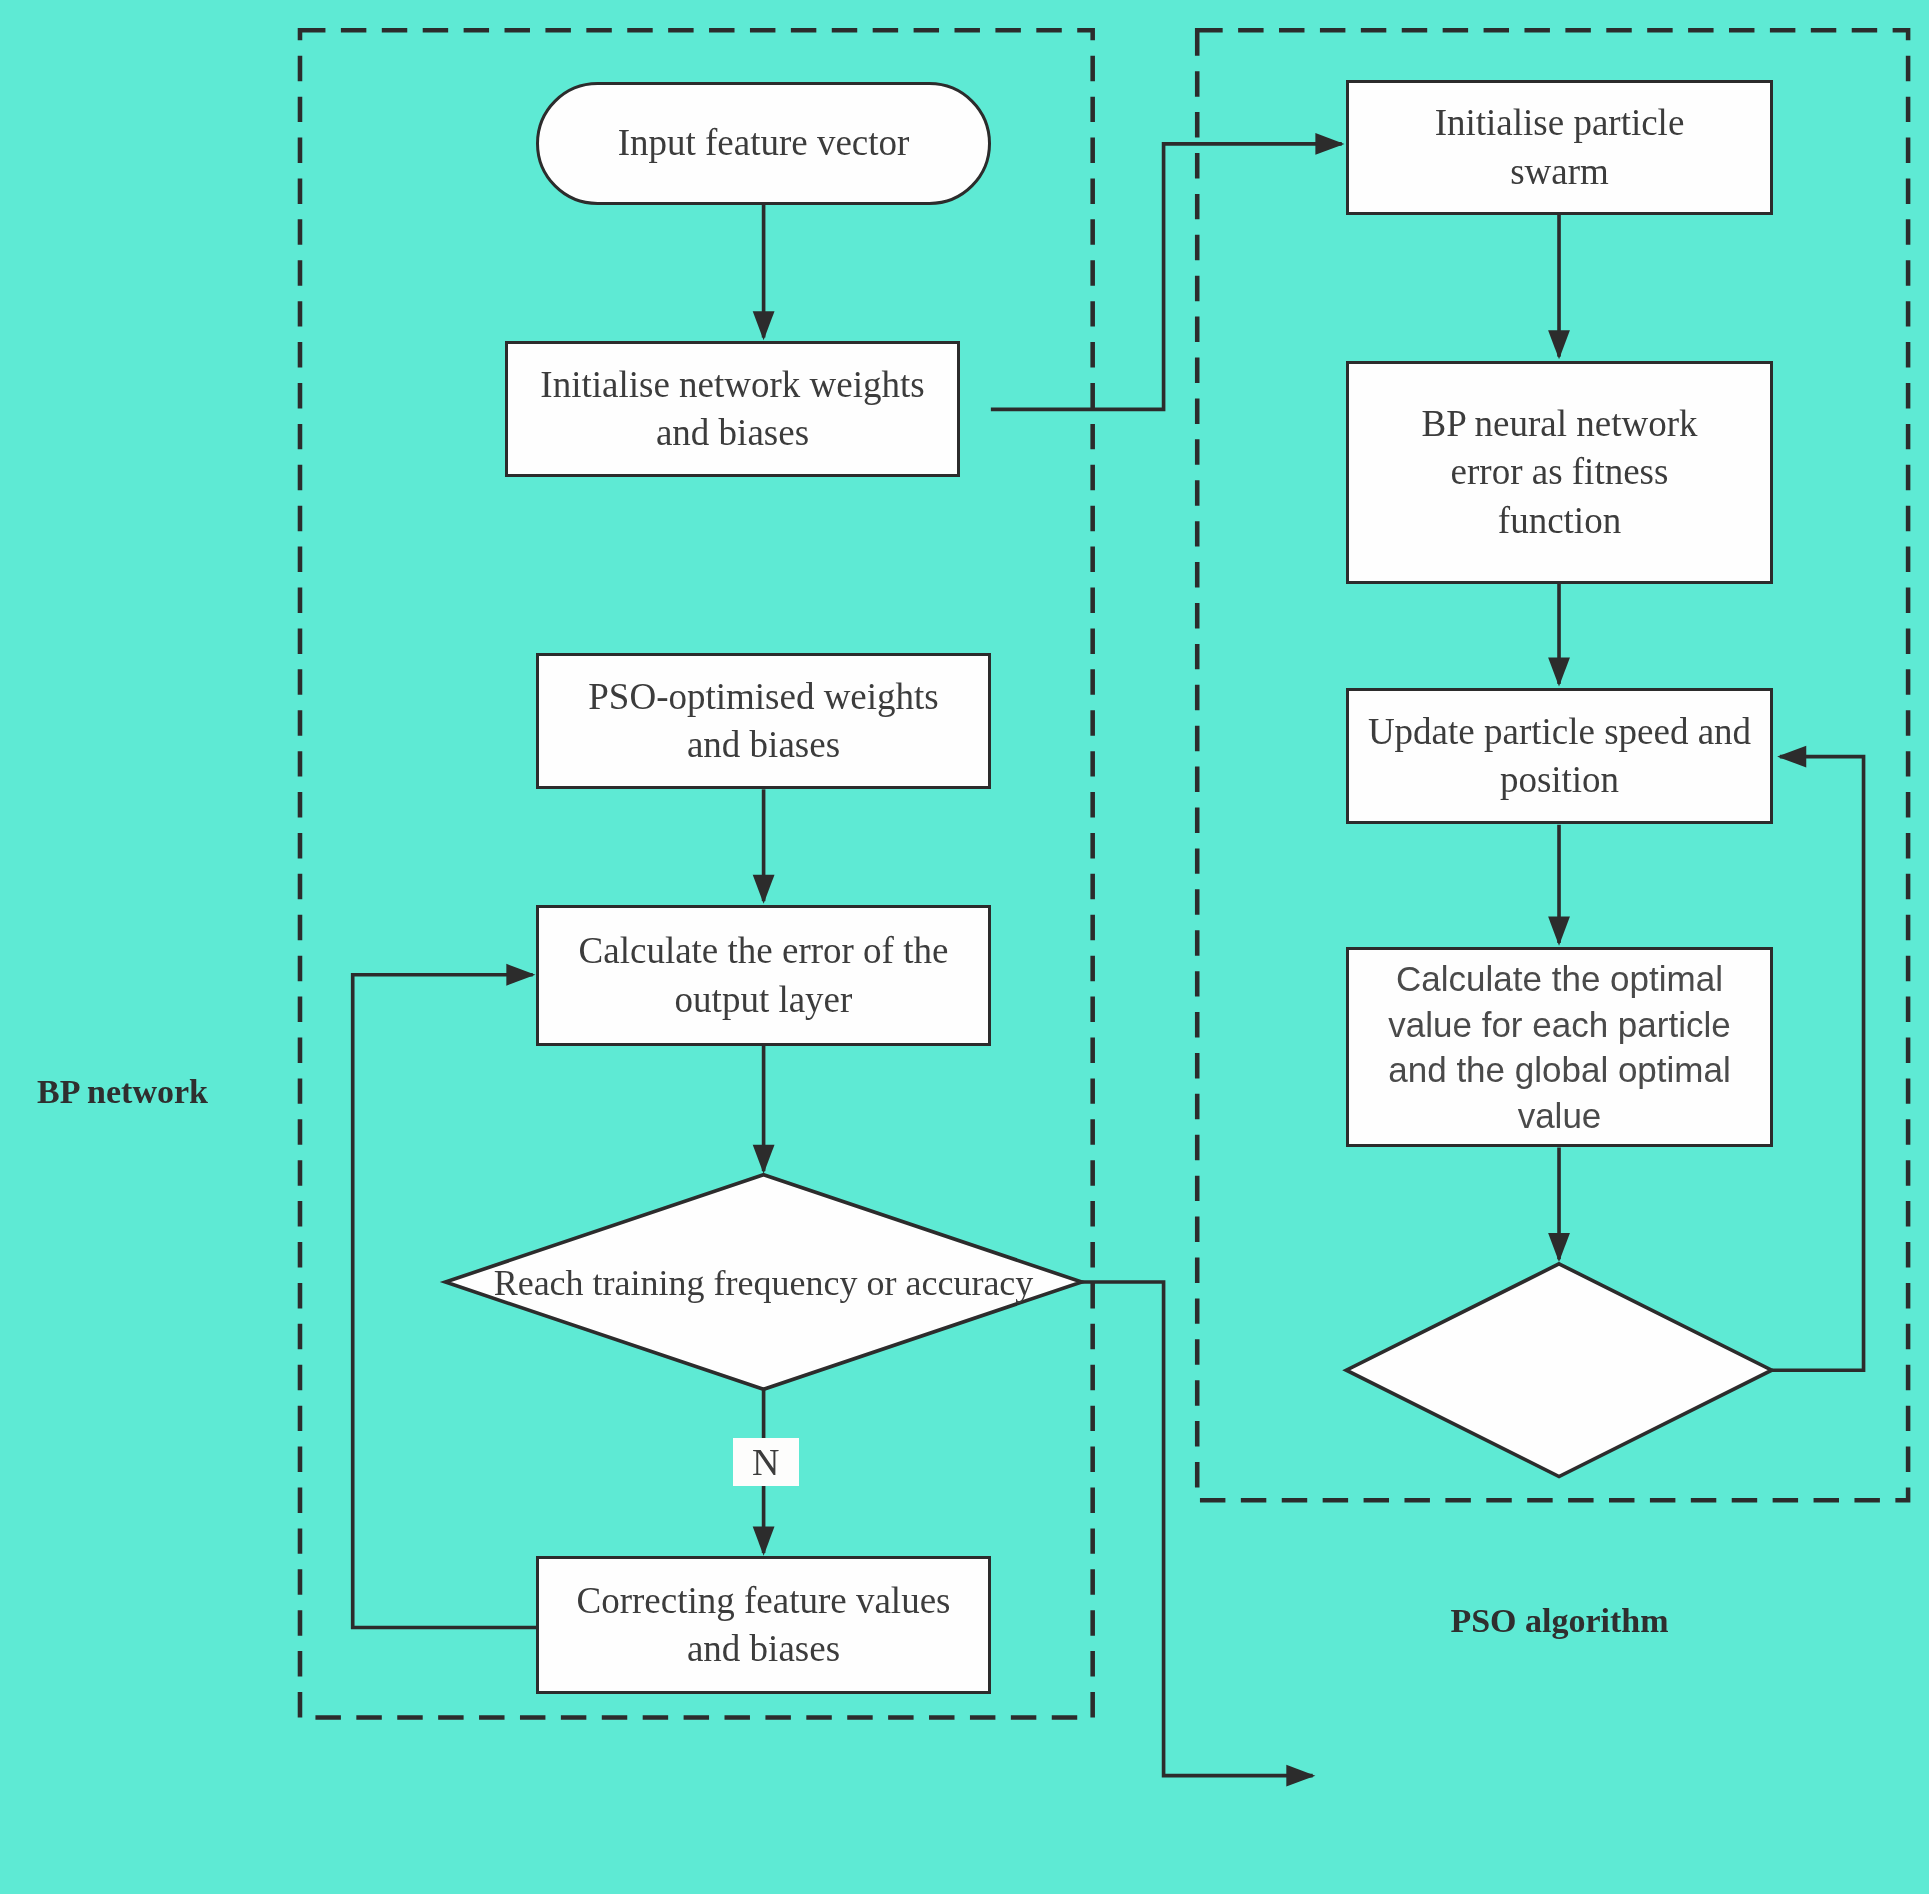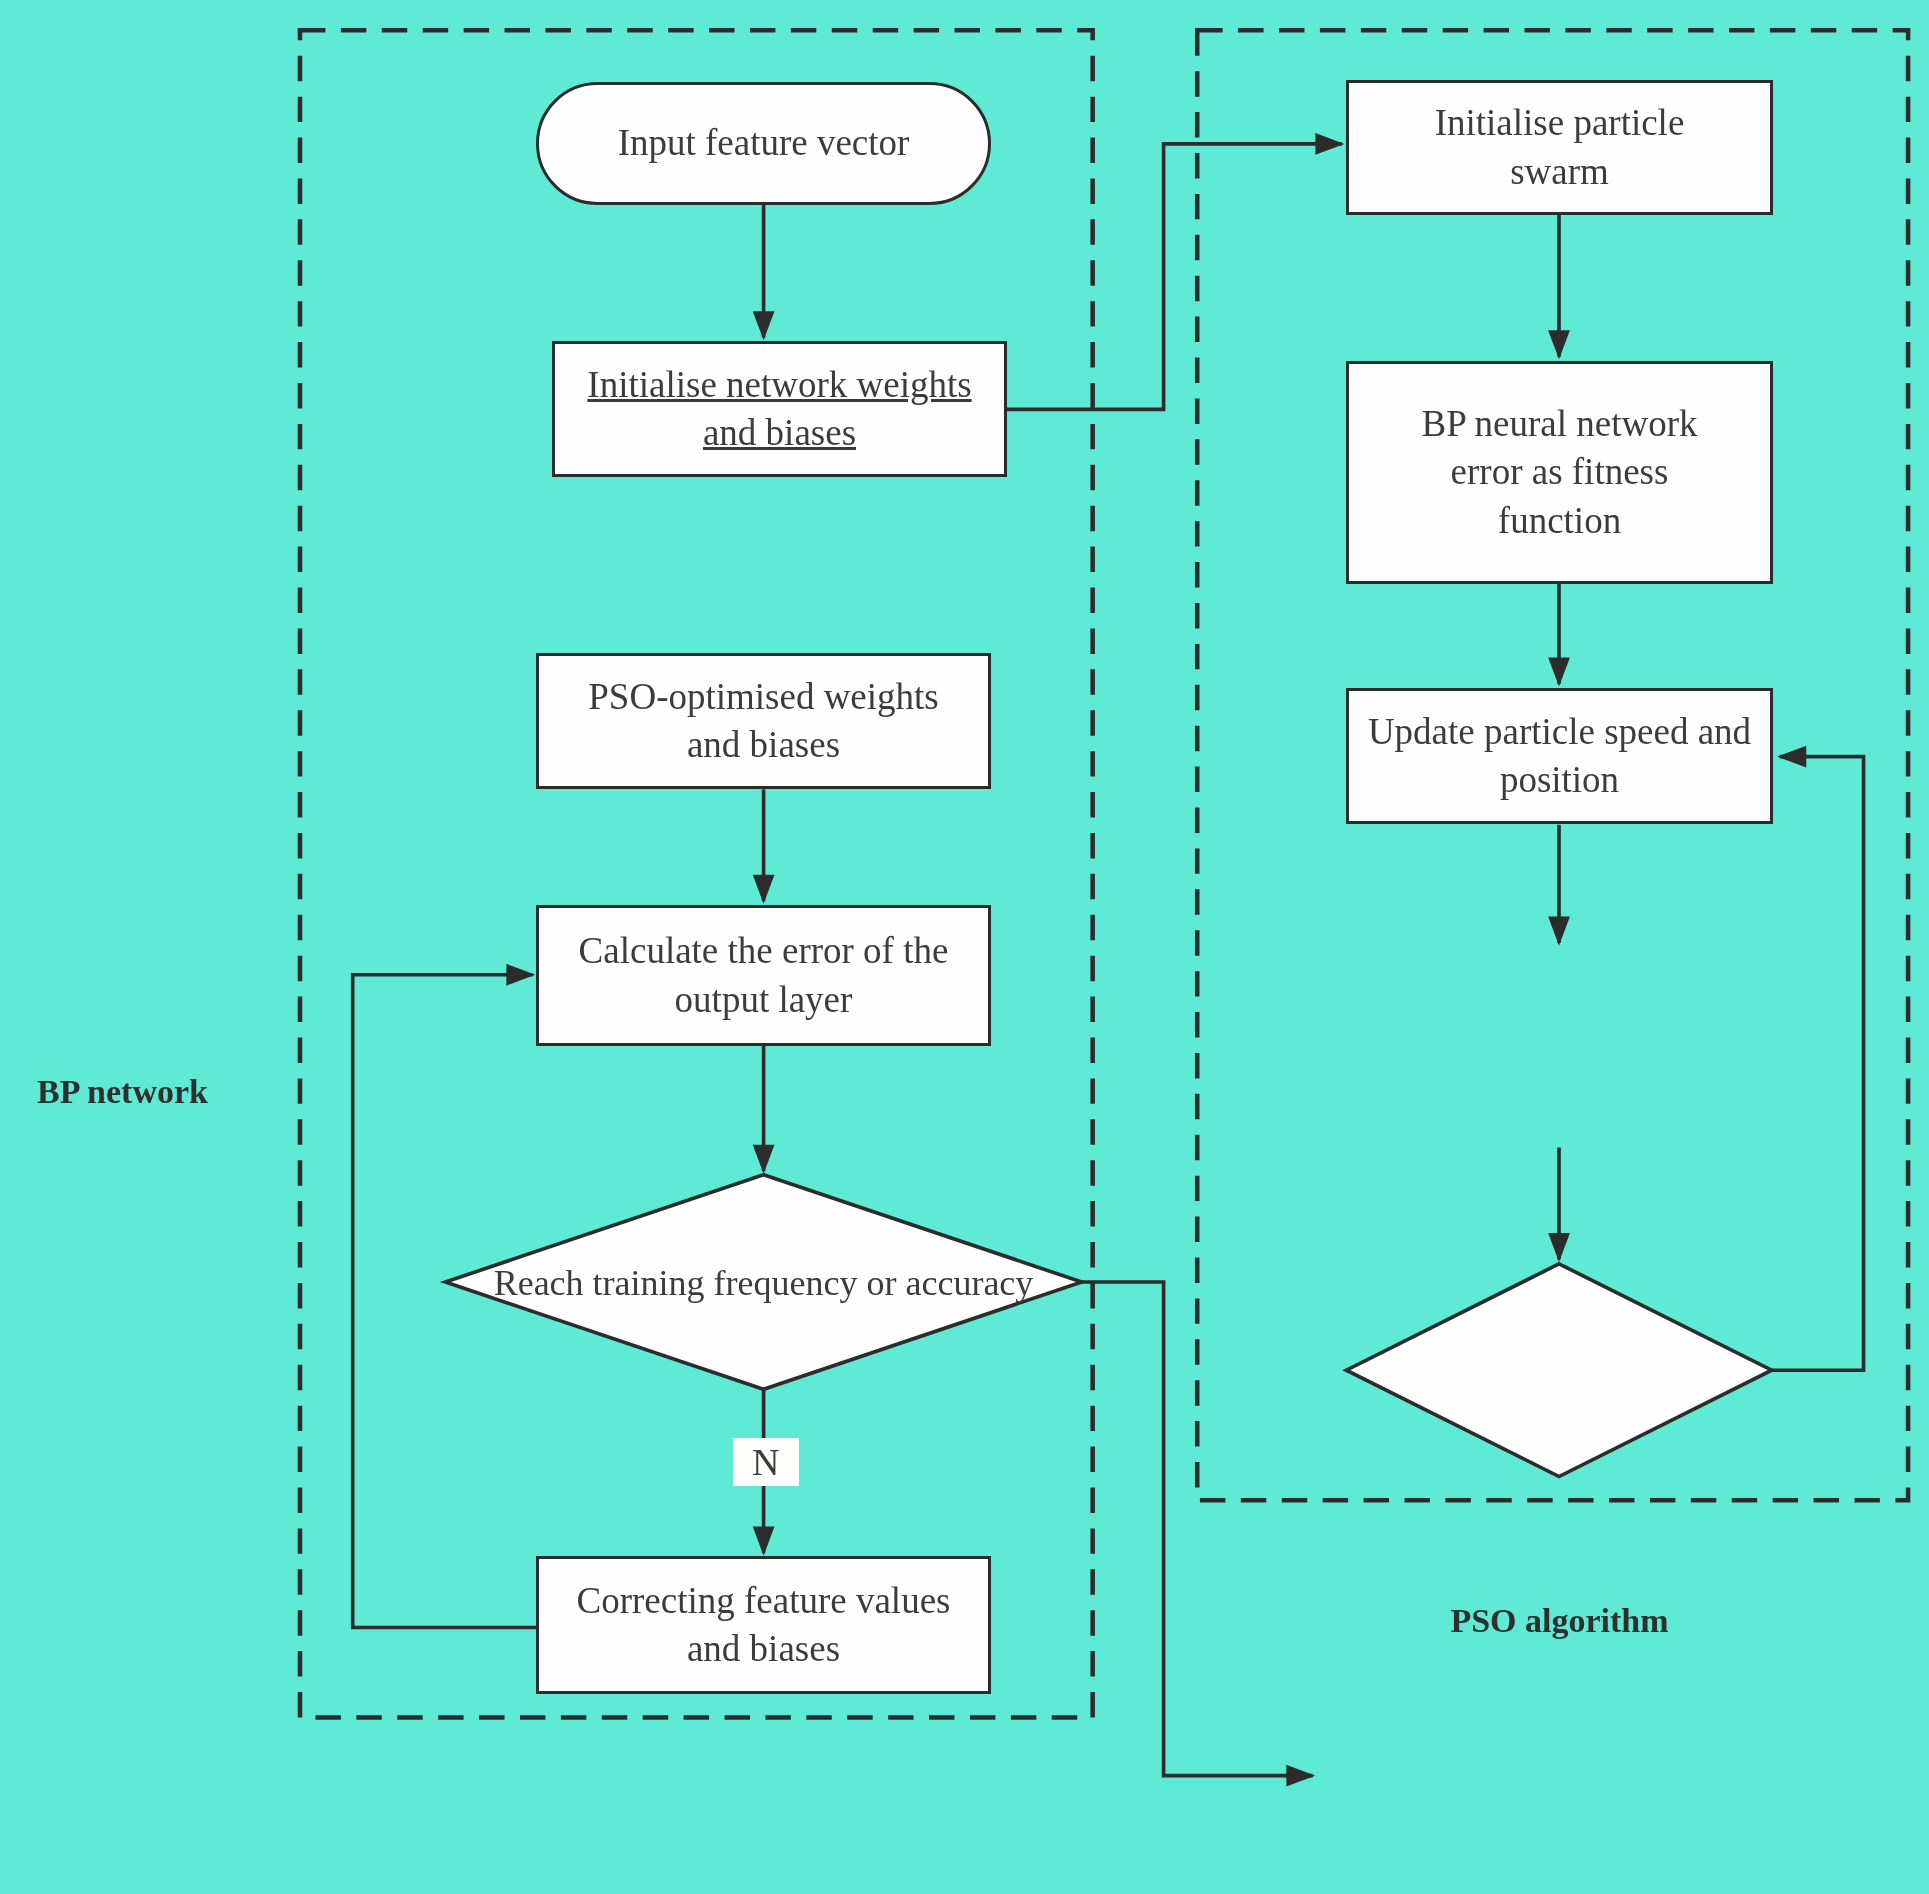--- a/index.html
+++ b/index.html
@@ -82,21 +82,21 @@
     <polyline points="1190,1410 1280,1410 1280,1953 1444,1953" fill="none" stroke="#2c2c2c" stroke-width="4" marker-end="url(#arrow)"></polyline>
 
     <polygon points="840,1292 1190,1410 840,1528 490,1410" fill="#fefefe" stroke="#2c2c2c" stroke-width="4"></polygon>
     <polygon points="1715,1390 1949,1507 1715,1624 1481,1507" fill="#fefefe" stroke="#2c2c2c" stroke-width="4"></polygon>
   </svg>
 
   <div class="node stadium serif" style="left:536px;top:82px;width:455px;height:123px;">
     <span>Input feature vector</span>
   </div>
 
-  <div class="node serif pad20" style="left:552px;top:341px;width:455px;height:136px;text-decoration:underline;">
+  <div class="node serif pad20" style="left:505px;top:341px;width:455px;height:136px;">
     <span>Initialise network weights and biases</span>
   </div>
 
   <div class="node serif pad20" style="left:536px;top:653px;width:455px;height:136px;">
     <span>PSO-optimised weights and biases</span>
   </div>
 
   <div class="node serif pad8" style="left:536px;top:905px;width:455px;height:141px;">
     <span>Calculate the error of the output layer</span>
   </div>
@@ -118,20 +118,23 @@
   </div>
 
   <div class="node serif pad40" style="left:1346px;top:361px;width:427px;height:223px;">
     <span>BP neural network error as fitness function</span>
   </div>
 
   <div class="node serif pad20" style="left:1346px;top:688px;width:427px;height:136px;">
     <span>Update particle speed and position</span>
   </div>
 
+  <div class="node sans pad20" style="left:1346px;top:947px;width:427px;height:200px;">
+    <span>Calculate the optimal value for each particle and the global optimal value</span>
+  </div>
 
 
 
   <div class="zone-label" style="left:9px;top:1073px;width:227px;">
     <span>BP network</span>
   </div>
 
   <div class="zone-label" style="left:1423px;top:1602px;width:273px;">
     <span>PSO algorithm</span>
   </div>

